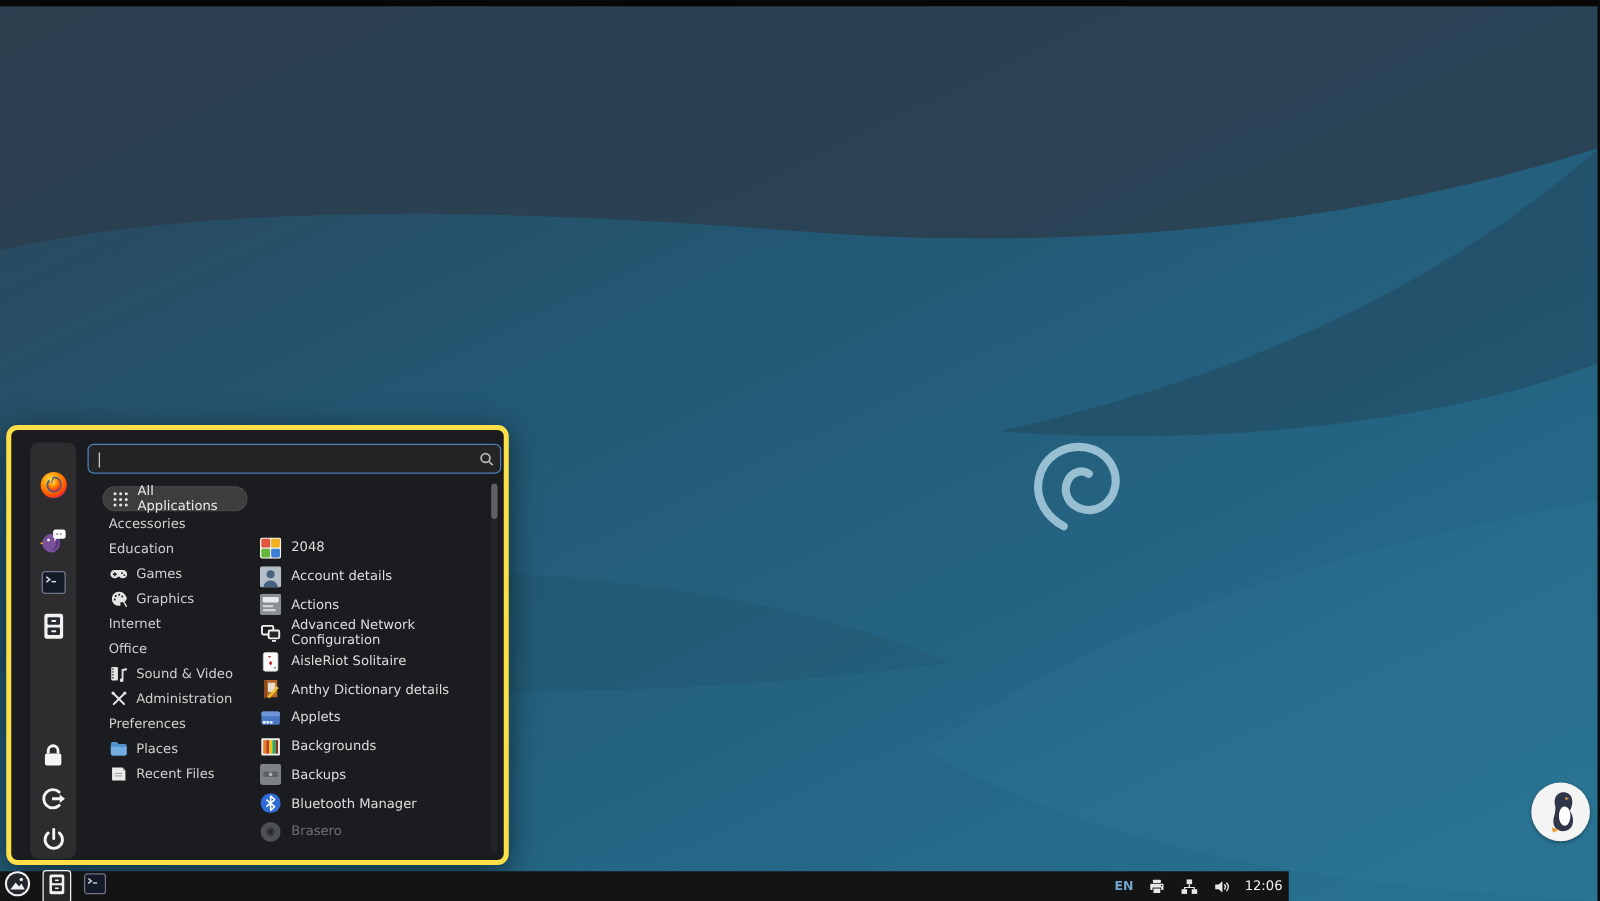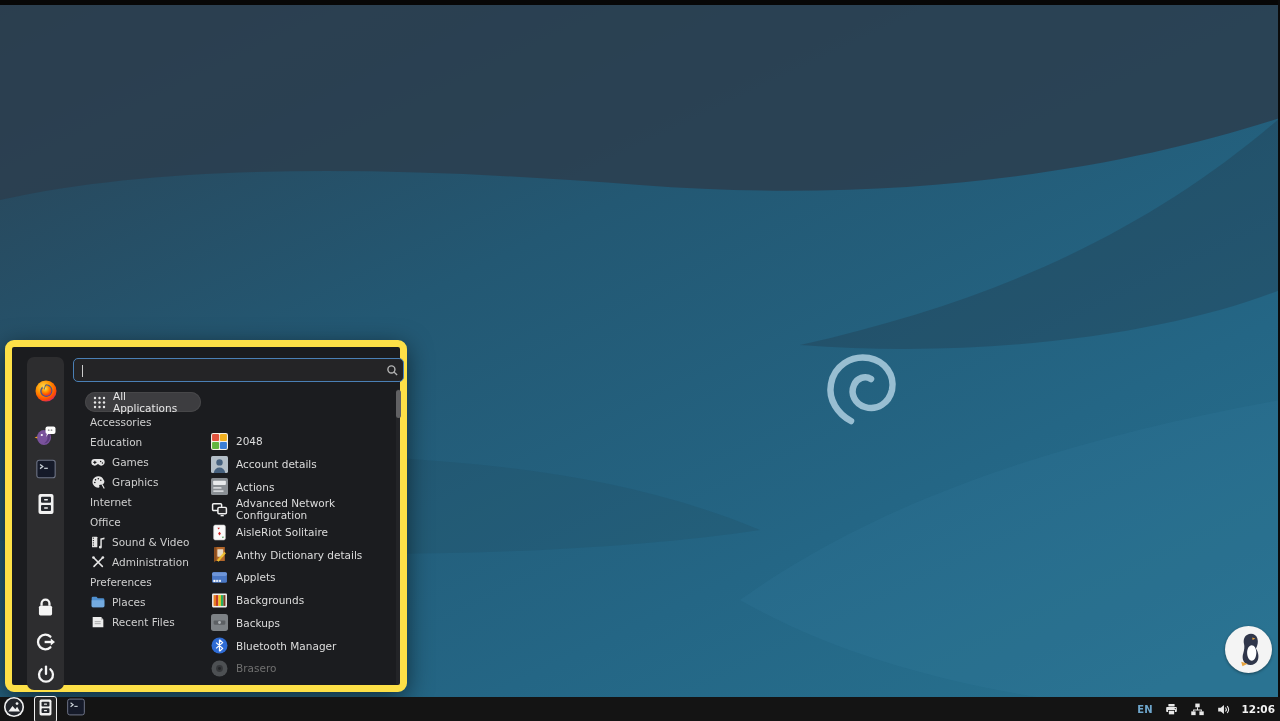--- a/index.html
+++ b/index.html
@@ -12,21 +12,21 @@
   .right-strip { position:absolute; right:0; top:0; width:2px; height:721px; background:#0b0b0b; z-index:5; }
 
   
   .watermark { position:absolute; right:8px; top:626px; display:flex; align-items:center; gap:6px; z-index:4; }
   .wm-circle { width:47px; height:47px; border-radius:50%; background:#f3f3f3; box-shadow:0 1px 3px rgba(0,0,0,.4); display:flex; align-items:center; justify-content:center; }
   .wm-text { font-weight:bold; font-size:17px; line-height:19px; color:#ffffff; letter-spacing:-0.5px;
     text-shadow:-1.5px -1.5px 0 #4a4a4a, 1.5px -1.5px 0 #4a4a4a, -1.5px 1.5px 0 #4a4a4a, 1.5px 1.5px 0 #4a4a4a, 0 2px 2px rgba(0,0,0,.5); }
 
   
   .menu { position:absolute; left:5px; top:340px; width:402px; height:352px; background:rgba(27,27,29,0.985);
-    border-radius:9px; border:7px solid #fde047; box-shadow:0 6px 24px rgba(0,0,0,.55); z-index:6; }
+    border-radius:9px; border:4px solid #fde047; box-shadow:0 6px 24px rgba(0,0,0,.55); z-index:6; }
 
   .search-box { position:absolute; left:61px; top:11px; width:331px; height:24px; background:#242426;
     border:1px solid #4a7fb5; border-radius:5px; display:flex; align-items:center; }
   .search-input { flex:1; background:transparent; border:none; outline:none; color:#d8d8d8; font-size:11px; padding:0 6px; height:100%; font-family:"DejaVu Sans", sans-serif; }
   .caret { position:absolute; left:8px; top:6px; width:1px; height:12px; background:#cccccc; }
   .search-glass { width:22px; display:flex; align-items:center; justify-content:center; }
 
   .sidebar { position:absolute; left:15px; top:10px; width:37px; height:333px; background:#2d2d2f; border-radius:7px; }
   .fav-btn, .sess-btn { position:absolute; left:0; width:37px; display:flex; justify-content:center; cursor:pointer; }
 
@@ -38,27 +38,27 @@
   .apps { position:absolute; left:199px; top:44px; width:190px;margin-top:39px; }
   .app-row { height:22.7px; display:flex; align-items:center; gap:8px; color:#dddddd; font-size:10.5px; cursor:pointer; }
   .app-icon { width:17px; height:17px; flex:0 0 17px; display:flex; align-items:center; justify-content:center; }
   .app-row.disabled { color:#707070; }
   .app-row.disabled .app-icon { opacity:.45; }
 
   .scroll-track { position:absolute; left:384px; top:42px; width:5px; height:296px; background:rgba(255,255,255,0.04); border-radius:3px; }
   .scroll-thumb { position:absolute; left:0; top:1px; width:5px; height:28px; background:#616163; border-radius:3px; }
 
   
-  .taskbar { position:absolute; left:0; bottom:0; width:1280px; height:24px; background:#141414; display:flex; align-items:center; z-index:7; }
+  .taskbar { position:absolute; left:0; bottom:0; width:1031px; height:24px; background:#141414; display:flex; align-items:center; z-index:7; }
   .tb-left { display:flex; align-items:center; gap:9px; padding-left:3px; }
   .launcher { display:flex; align-items:center; justify-content:center; cursor:pointer; }
   .launcher.active { border:1.5px solid #f0f0f0; border-radius:3px; padding:1px; background:rgba(255,255,255,0.08); }
   .tb-right { margin-left:auto; display:flex; align-items:center; gap:11px; padding-right:5px; }
   .kb-layout { color:#6ea6cc; font-size:10px; font-weight:bold; cursor:pointer; }
-  .clock { color:#f2f2f2; font-size:10.5px; font-weight:bold; cursor:pointer; }
+  .clock { color:#f2f2f2; font-size:10.5px; font-weight:normal; cursor:pointer; }
   .tray-icon { display:flex; align-items:center; cursor:pointer; }
 </style>
 </head>
 <body>
 
 <div class="screen">
 
   <div class="wallpaper">
     <svg width="1280" height="721" viewBox="0 0 1280 721">
       <defs>

